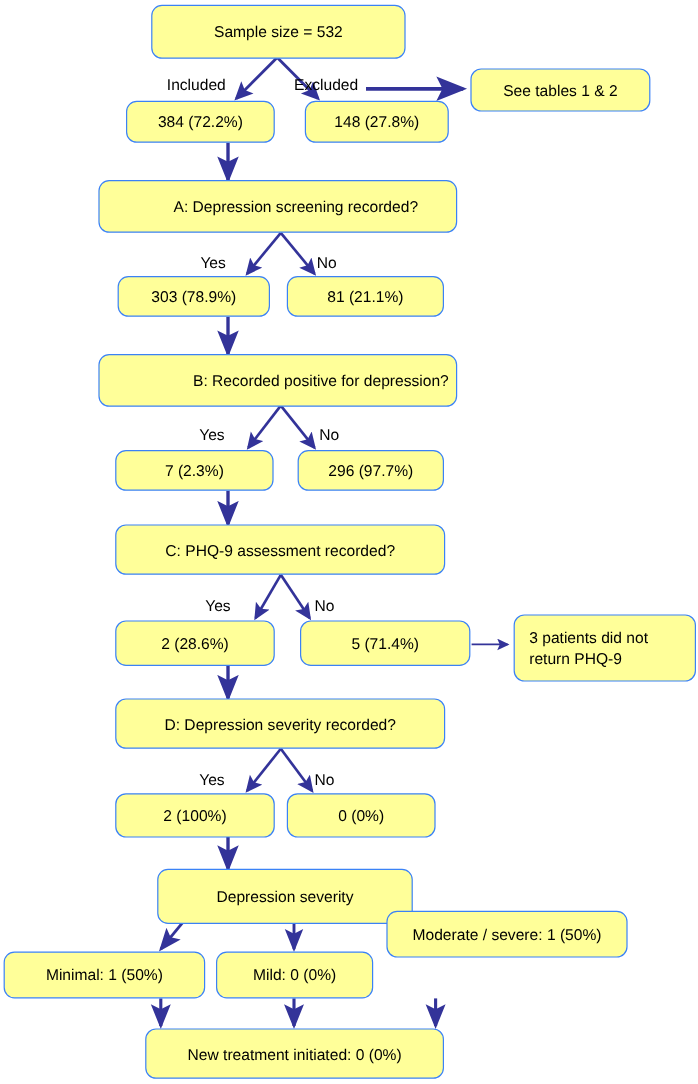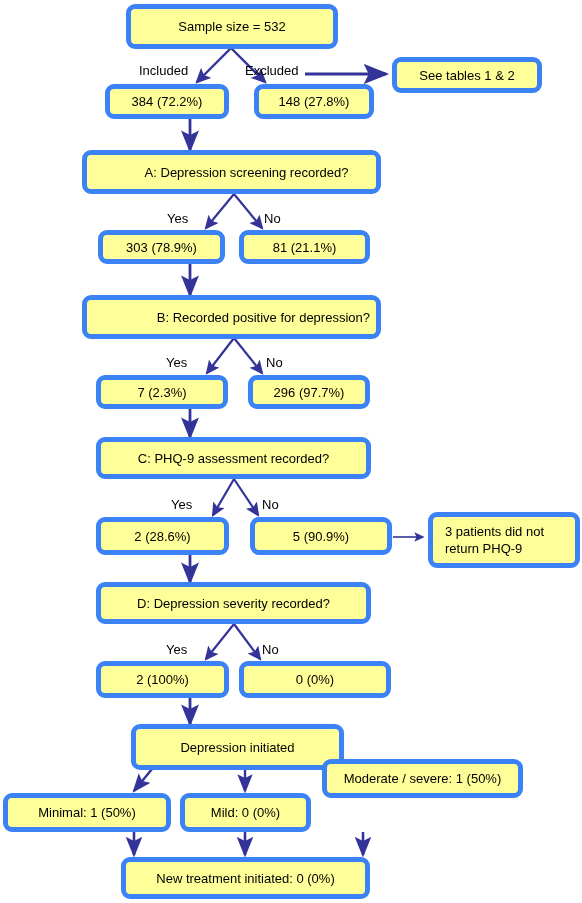--- a/index.html
+++ b/index.html
@@ -20,21 +20,21 @@
     left: 0;
     top: 0;
     width: 582px;
     height: 903px;
     pointer-events: none;
   }
   .node {
     position: absolute;
     box-sizing: border-box;
     background: #ffff99;
-    border: 5px solid #3b82f6;
+    border: 1px solid #3b82f6;
     border-radius: 9px;
     display: flex;
     align-items: center;
     justify-content: center;
     text-align: center;
     color: #000000;
     font-size: 13px;
     line-height: 17px;
     padding: 2px 6px;
     z-index: 2;
@@ -145,42 +145,42 @@
   <div class="edge-label" style="left:166px; top:355px;">Yes</div>
   <div class="edge-label" style="left:266px; top:355px;">No</div>
 
   <div class="node" style="left:96px; top:437px; width:275px; height:42px;">
     <span>C: PHQ-9 assessment recorded?</span>
   </div>
   <div class="node" style="left:96px; top:517px; width:133px; height:38px;">
     <span>2 (28.6%)</span>
   </div>
   <div class="node" style="left:250px; top:517px; width:142px; height:38px;">
-    <span>5 (90.9%)</span>
+    <span>5 (71.4%)</span>
   </div>
   <div class="node" style="left:428px; top:512px; width:152px; height:56px; justify-content:flex-start; text-align:left; padding-left:12px;">
     <span>3 patients did not return PHQ-9</span>
   </div>
   <div class="edge-label" style="left:171px; top:497px;">Yes</div>
   <div class="edge-label" style="left:262px; top:497px;">No</div>
 
   <div class="node" style="left:96px; top:582px; width:275px; height:42px;">
     <span>D: Depression severity recorded?</span>
   </div>
   <div class="node" style="left:96px; top:661px; width:133px; height:37px;">
     <span>2 (100%)</span>
   </div>
-  <div class="node" style="left:239px; top:661px; width:152px; height:37px;">
+  <div class="node" style="left:239px; top:661px; width:124px; height:37px;">
     <span>0 (0%)</span>
   </div>
   <div class="edge-label" style="left:166px; top:642px;">Yes</div>
   <div class="edge-label" style="left:262px; top:642px;">No</div>
 
   <div class="node" style="left:131px; top:724px; width:213px; height:46px;">
-    <span>Depression initiated</span>
+    <span>Depression severity</span>
   </div>
 
   <div class="node" style="left:3px; top:793px; width:168px; height:39px;">
     <span>Minimal: 1 (50%)</span>
   </div>
   <div class="node" style="left:180px; top:793px; width:131px; height:39px;">
     <span>Mild: 0 (0%)</span>
   </div>
   <div class="node" style="left:322px; top:759px; width:201px; height:39px;">
     <span>Moderate / severe: 1 (50%)</span>

